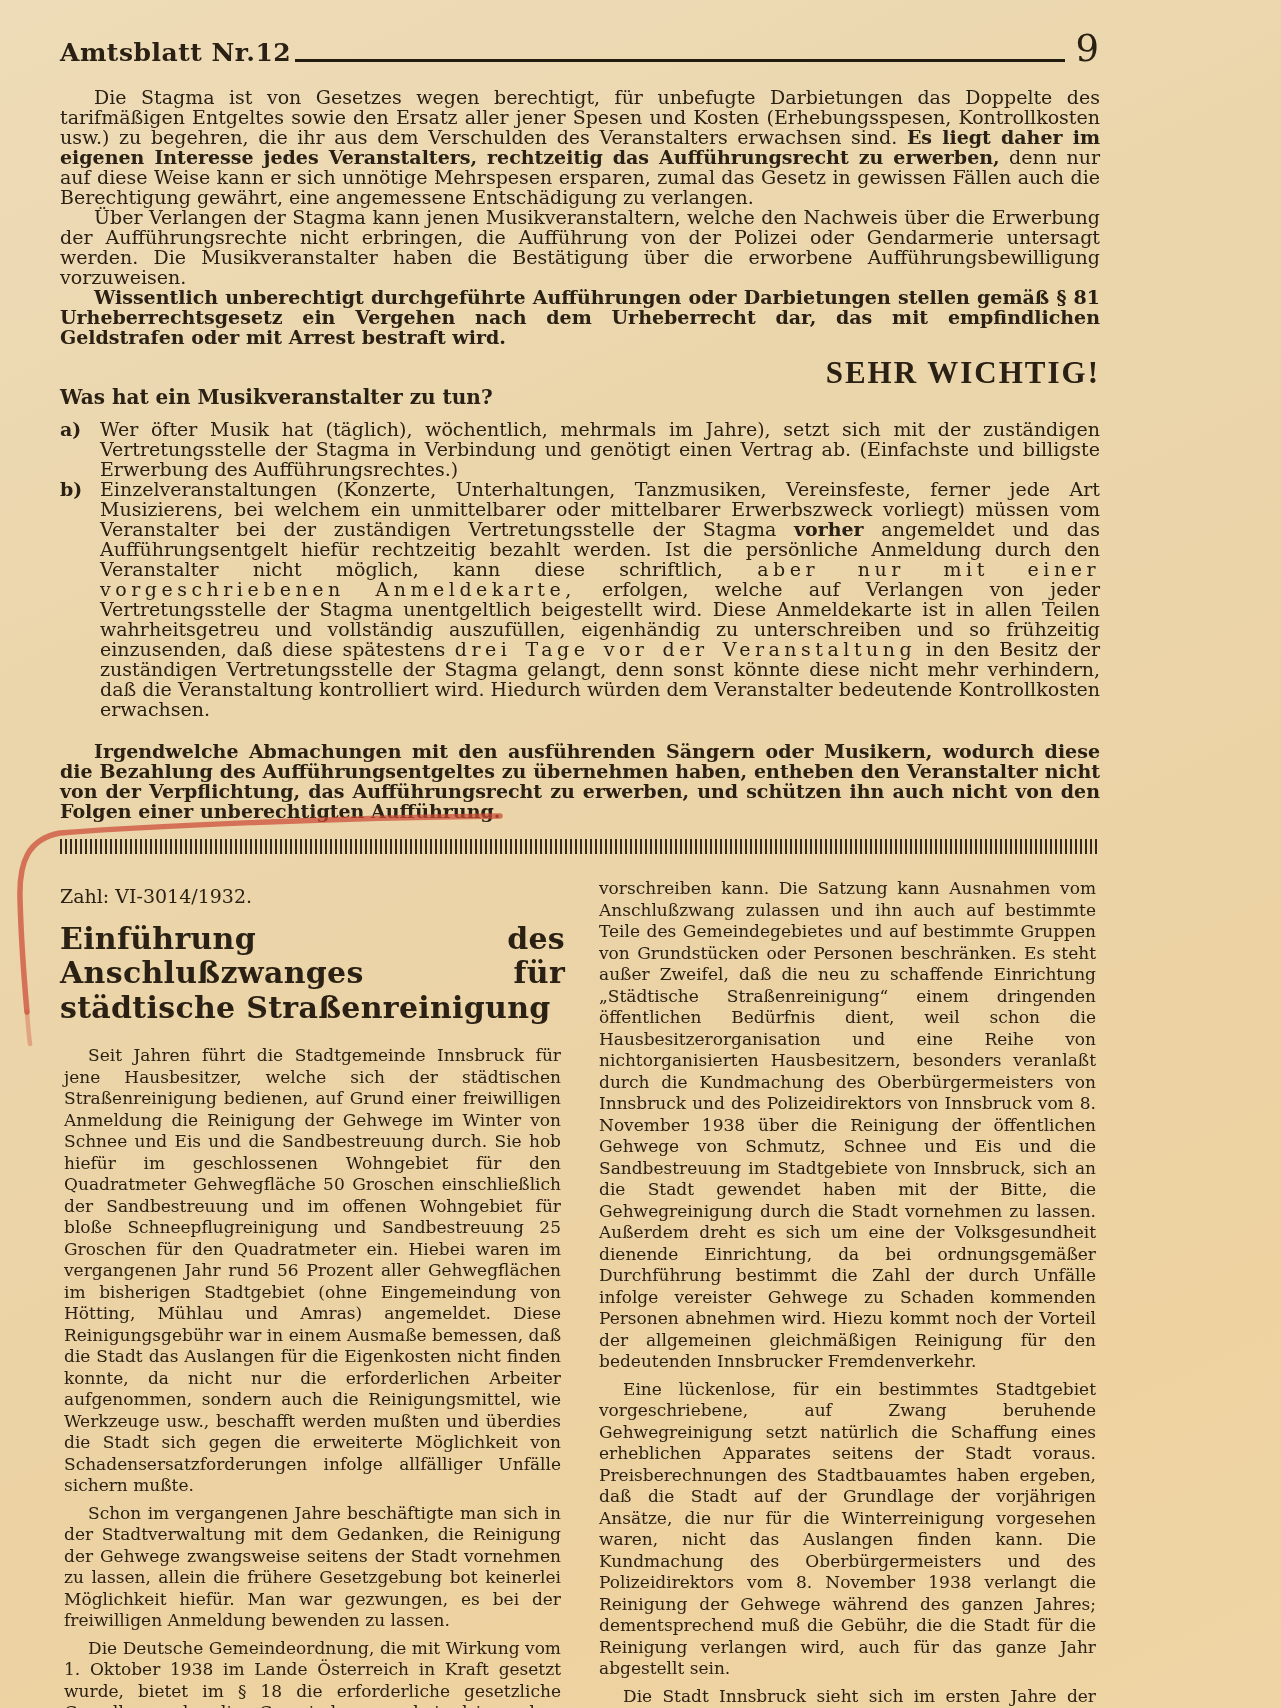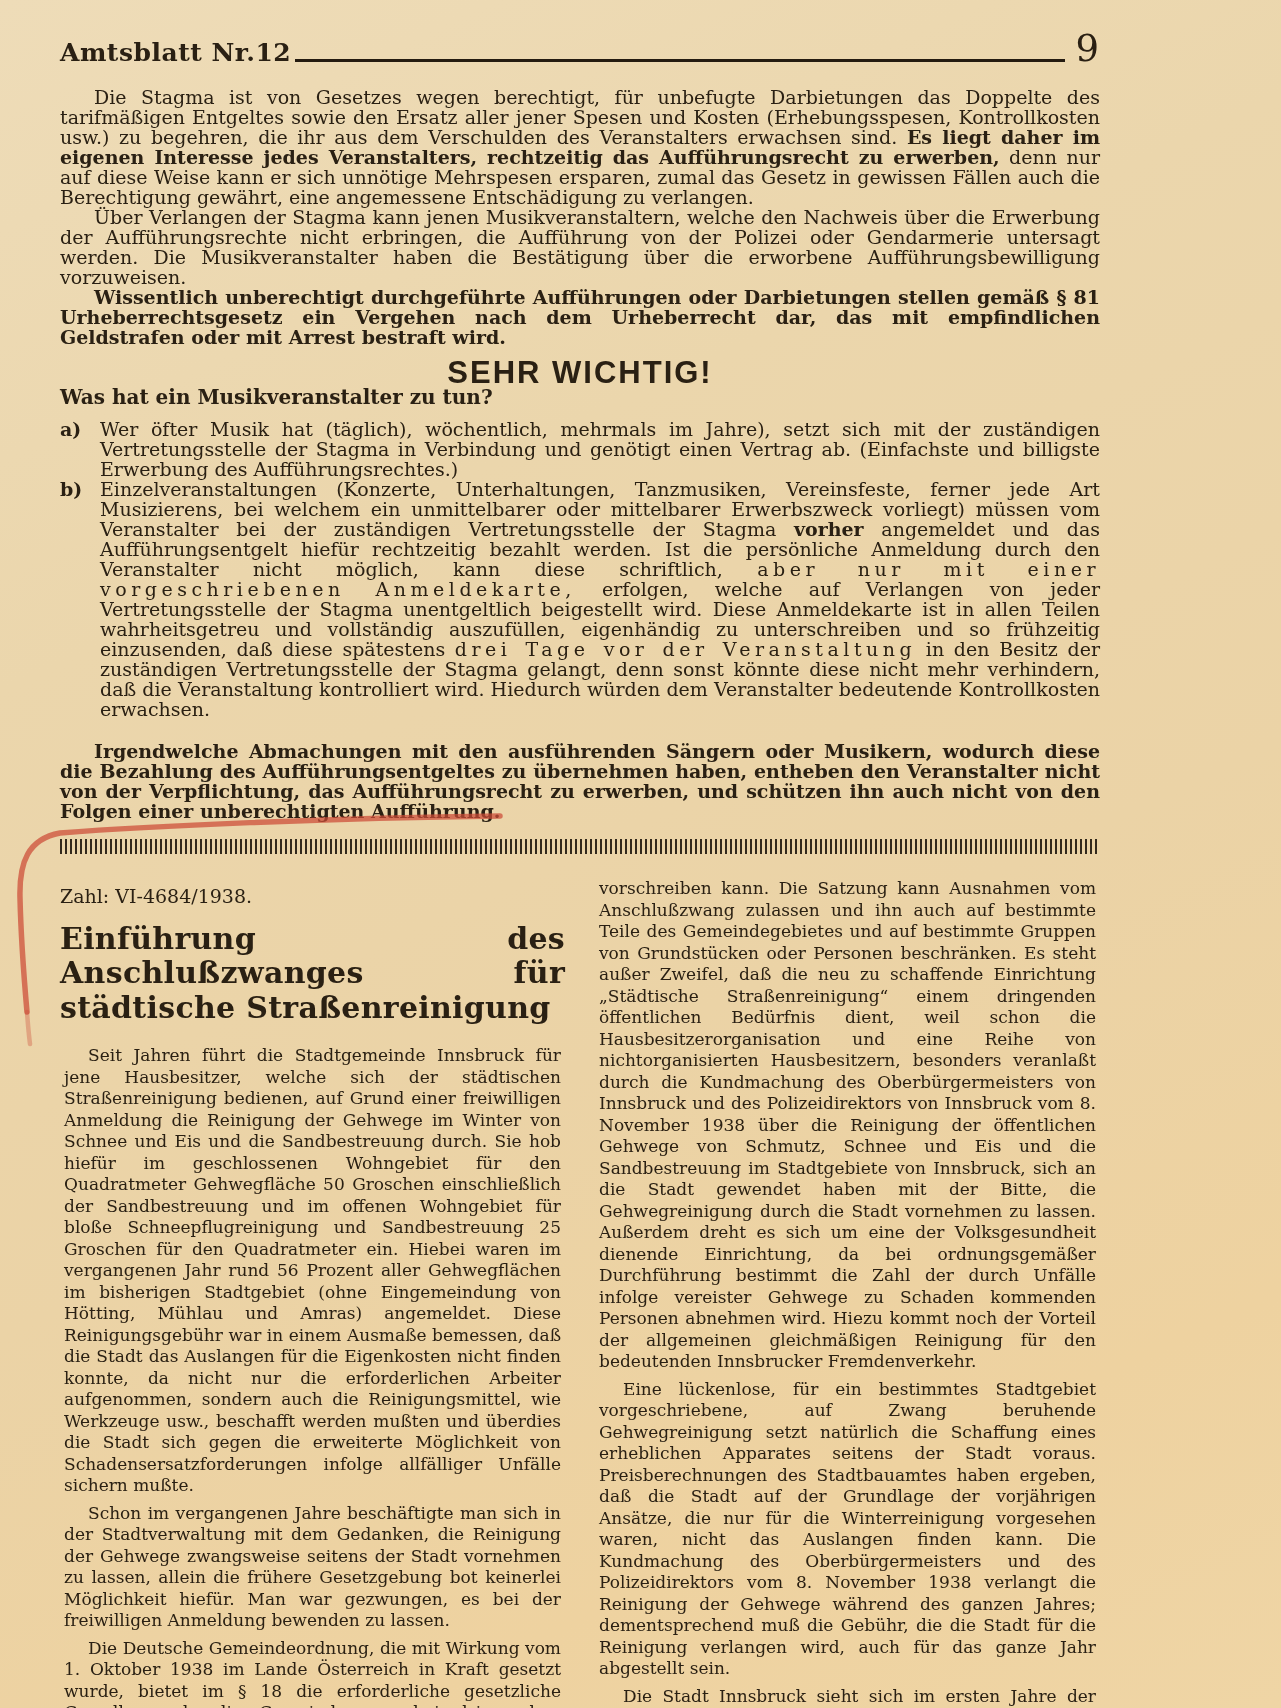--- a/index.html
+++ b/index.html
@@ -13,21 +13,21 @@
   .header{display:flex;align-items:flex-end;margin-bottom:20px;}
   .masthead{font-weight:700;font-size:25px;white-space:nowrap;letter-spacing:.5px;}
   .header-rule{flex:1;height:0;border-bottom:3.5px solid #241b10;margin:0 10px 5px 4px;}
   .page-number{font-size:37px;line-height:1;letter-spacing:1px;}
   .top{font-size:19px;line-height:20px;text-align:justify;}
   .para{margin:0;text-indent:34px;}
   .para.noindent{text-indent:0;}
   .para.b{font-weight:700;}
   span.b{font-weight:700;}
   span.sp{letter-spacing:4.5px;}
-  .big-heading{text-align:center;font-weight:700;font-size:31px;letter-spacing:2px;margin:16px 0 4px;font-family:Liberation Sans, sans-serif;}
+  .big-heading{text-align:right;font-weight:700;font-size:31px;letter-spacing:2px;margin:16px 0 4px;font-family:Liberation Serif, serif;}
   .sub-heading{font-weight:700;font-size:20px;margin:0 0 12px;}
   .hang{display:flex;margin:0;}
   .hang .marker{width:40px;flex:none;font-weight:700;}
   .hang .content{flex:1;text-align:justify;}
   .closing{margin-top:22px;}
   .divider{margin-top:18px;height:15px;
     background:repeating-linear-gradient(90deg,#33291c 0px,#33291c 2px,rgba(51,41,28,0) 2px,rgba(51,41,28,0) 5px);}
   .article{display:flex;gap:30px;margin-top:24px;}
   .col{flex:1;font-size:17px;line-height:21.5px;text-align:justify;}
   .col .para{text-indent:24px;margin:0 4px 6px;}
@@ -72,21 +72,21 @@
       </div>
     <div class="closing">
         <p class="para b"><span>Irgendwelche Abmachungen mit den ausführenden Sängern oder Musikern, wodurch diese die Bezahlung des Aufführungsentgeltes zu übernehmen haben, entheben den Veranstalter nicht von der Verpflichtung, das Aufführungsrecht zu erwerben, und schützen ihn auch nicht von den Folgen einer unberechtigten Aufführung.</span></p>
       </div>
   </section>
 
   <div class="divider"></div>
 
   <section class="article">
     <div class="col">
-      <p class="ref">Zahl: VI-4684/1938.</p>
+      <p class="ref">Zahl: VI-3014/1932.</p>
       <h1 class="article-title">Einführung des Anschlußzwanges für städtische Straßenreinigung</h1>
       <div>
           <p class="para"><span>Seit Jahren führt die Stadtgemeinde Innsbruck für jene Hausbesitzer, welche sich der städtischen Straßenreinigung bedienen, auf Grund einer freiwilligen Anmeldung die Reinigung der Gehwege im Winter von Schnee und Eis und die Sandbestreuung durch. Sie hob hiefür im geschlossenen Wohngebiet für den Quadratmeter Gehwegfläche 50 Groschen einschließlich der Sandbestreuung und im offenen Wohngebiet für bloße Schneepflugreinigung und Sandbestreuung 25 Groschen für den Quadratmeter ein. Hiebei waren im vergangenen Jahr rund 56 Prozent aller Gehwegflächen im bisherigen Stadtgebiet (ohne Eingemeindung von Hötting, Mühlau und Amras) angemeldet. Diese Reinigungsgebühr war in einem Ausmaße bemessen, daß die Stadt das Auslangen für die Eigenkosten nicht finden konnte, da nicht nur die erforderlichen Arbeiter aufgenommen, sondern auch die Reinigungsmittel, wie Werkzeuge usw., beschafft werden mußten und überdies die Stadt sich gegen die erweiterte Möglichkeit von Schadensersatzforderungen infolge allfälliger Unfälle sichern mußte.</span></p>
           <p class="para"><span>Schon im vergangenen Jahre beschäftigte man sich in der Stadtverwaltung mit dem Gedanken, die Reinigung der Gehwege zwangsweise seitens der Stadt vornehmen zu lassen, allein die frühere Gesetzgebung bot keinerlei Möglichkeit hiefür. Man war gezwungen, es bei der freiwilligen Anmeldung bewenden zu lassen.</span></p>
           <p class="para"><span>Die Deutsche Gemeindeordnung, die mit Wirkung vom 1. Oktober 1938 im Lande Österreich in Kraft gesetzt wurde, bietet im § 18 die erforderliche gesetzliche Grundlage, da die Gemeinde nun bei dringendem öffentlichem Bedürfnis durch Satzung mit Genehmigung der Aufsichtsbehörde für die Grundstücke ihres Gebietes den Anschluß an Wasserleitung, Kanalisation, Müllabfuhr, Straßenreinigung und ähnliche der Volksgesundheit dienende Einrichtungen (Anschlußzwang)</span></p>
         </div>
     </div>
     <div class="col">
       <div>
           <p class="para noindent"><span>vorschreiben kann. Die Satzung kann Ausnahmen vom Anschlußzwang zulassen und ihn auch auf bestimmte Teile des Gemeindegebietes und auf bestimmte Gruppen von Grundstücken oder Personen beschränken. Es steht außer Zweifel, daß die neu zu schaffende Einrichtung „Städtische Straßenreinigung“ einem dringenden öffentlichen Bedürfnis dient, weil schon die Hausbesitzerorganisation und eine Reihe von nichtorganisierten Hausbesitzern, besonders veranlaßt durch die Kundmachung des Oberbürgermeisters von Innsbruck und des Polizeidirektors von Innsbruck vom 8. November 1938 über die Reinigung der öffentlichen Gehwege von Schmutz, Schnee und Eis und die Sandbestreuung im Stadtgebiete von Innsbruck, sich an die Stadt gewendet haben mit der Bitte, die Gehwegreinigung durch die Stadt vornehmen zu lassen. Außerdem dreht es sich um eine der Volksgesundheit dienende Einrichtung, da bei ordnungsgemäßer Durchführung bestimmt die Zahl der durch Unfälle infolge vereister Gehwege zu Schaden kommenden Personen abnehmen wird. Hiezu kommt noch der Vorteil der allgemeinen gleichmäßigen Reinigung für den bedeutenden Innsbrucker Fremdenverkehr.</span></p>

